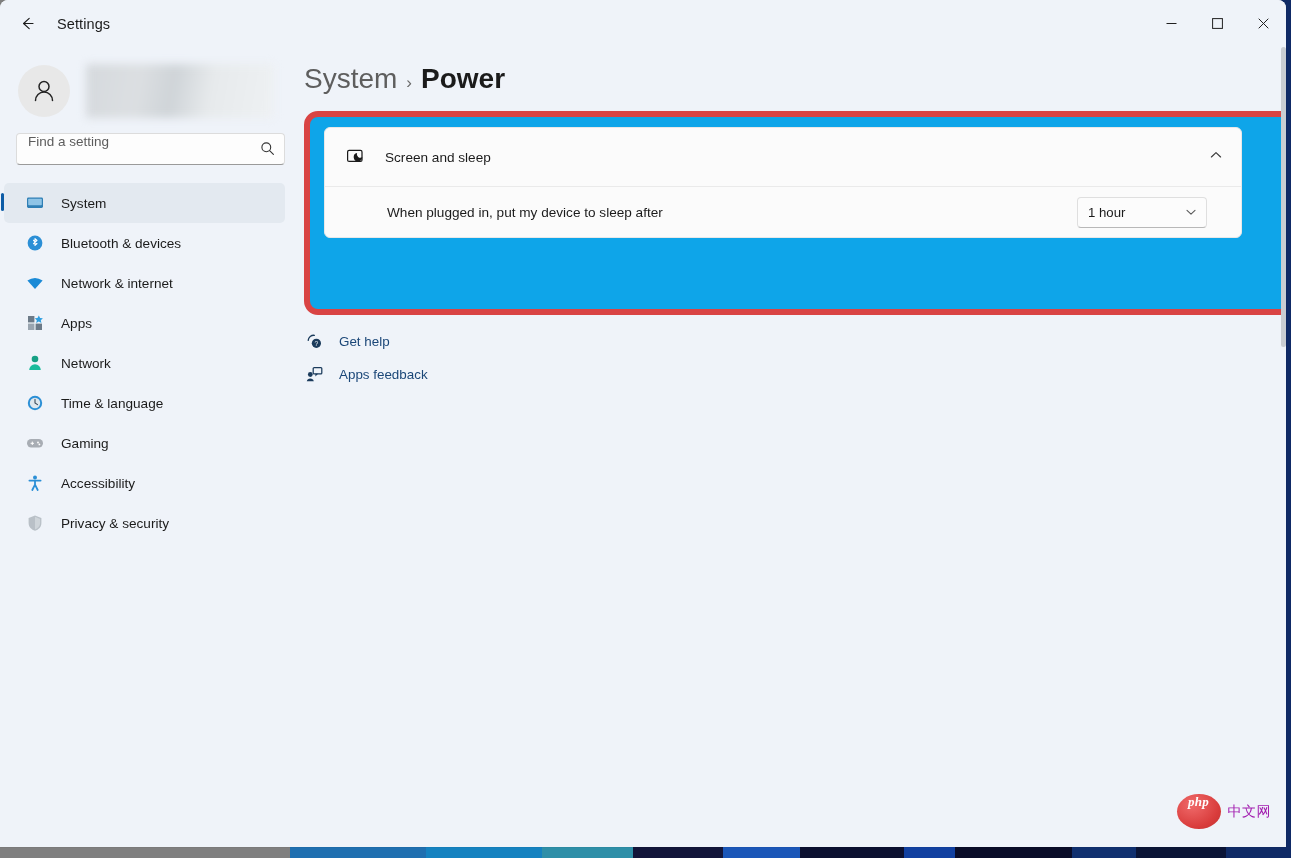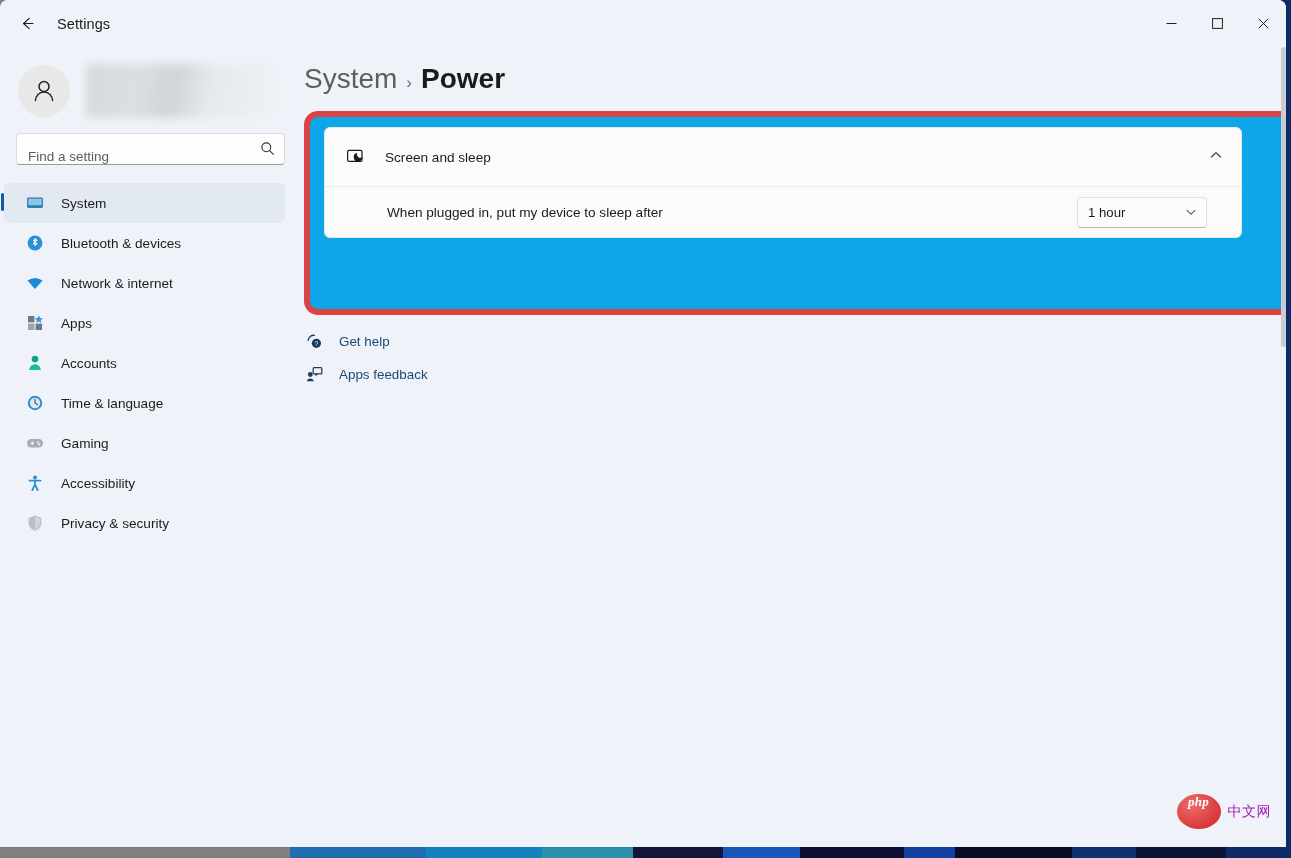--- a/index.html
+++ b/index.html
@@ -57,21 +57,21 @@
     margin-left: 16px; width: 188px; height: 54px; border-radius: 2px;
     background: linear-gradient(100deg,#d5d9dd 0%,#dcdfe2 28%,#cfd4d8 46%,#e7eaec 66%,#eef1f3 100%);
     filter: blur(4px);
   }
 
   
   .search-wrap { padding: 12px 15px 0 16px; }
   .search-box {
     position: relative; height: 32px; background: #fdfdfd;
     border: 1px solid #dcdcdc; border-bottom: 1px solid #9a9a9a;
-    border-radius: 4px; display: flex; align-items: flex-end;
+    border-radius: 4px; display: flex; align-items: flex-start;
   }
   .search-box input {
     flex: 1; border: none; outline: none; background: transparent;
     font-family: "Liberation Sans", sans-serif; font-size: 13.5px;
     color: #1b1b1b; padding: 0 30px 0 11px;
   }
   .search-box input::placeholder { color: #5c5c5c; }
   .search-icon-holder { position: absolute; right: 9px; top: 7px; color: #333; }
 
   
@@ -261,21 +261,21 @@
           <span class="nav-label">Apps</span>
         </div>
 
         <div class="nav-item">
           <span class="nav-ico">
             <svg width="18" height="18" viewBox="0 0 18 18">
               <circle cx="9" cy="5" r="3.3" fill="#16a085"></circle>
               <path d="M3.2 16 a5.8 5.8 0 0 1 11.6 0 Z" fill="#1abc9c"></path>
             </svg>
           </span>
-          <span class="nav-label">Accounts</span>
+          <span class="nav-label">Network</span>
         </div>
 
         <div class="nav-item">
           <span class="nav-ico">
             <svg width="18" height="18" viewBox="0 0 18 18">
               <circle cx="9" cy="9" r="7.2" fill="#2b8fd6"></circle>
               <circle cx="9" cy="9" r="5.2" fill="#dfe7ee"></circle>
               <path d="M9 5.4 L9 9 L11.5 10.6" fill="none" stroke="#3a4a58" stroke-width="1.1" stroke-linecap="round"></path>
             </svg>
           </span>

